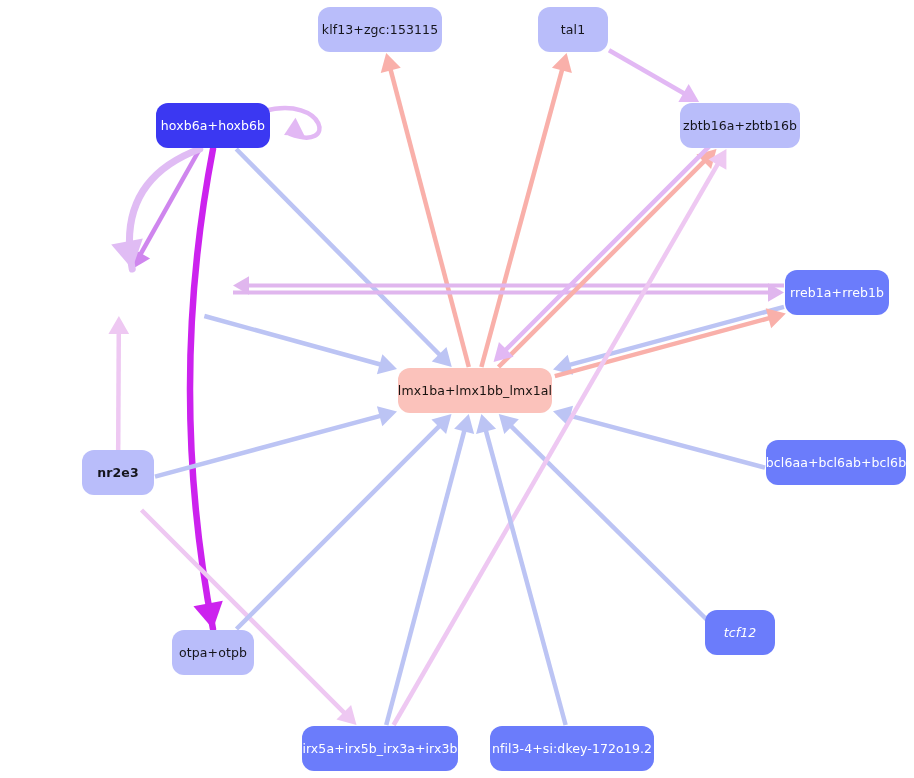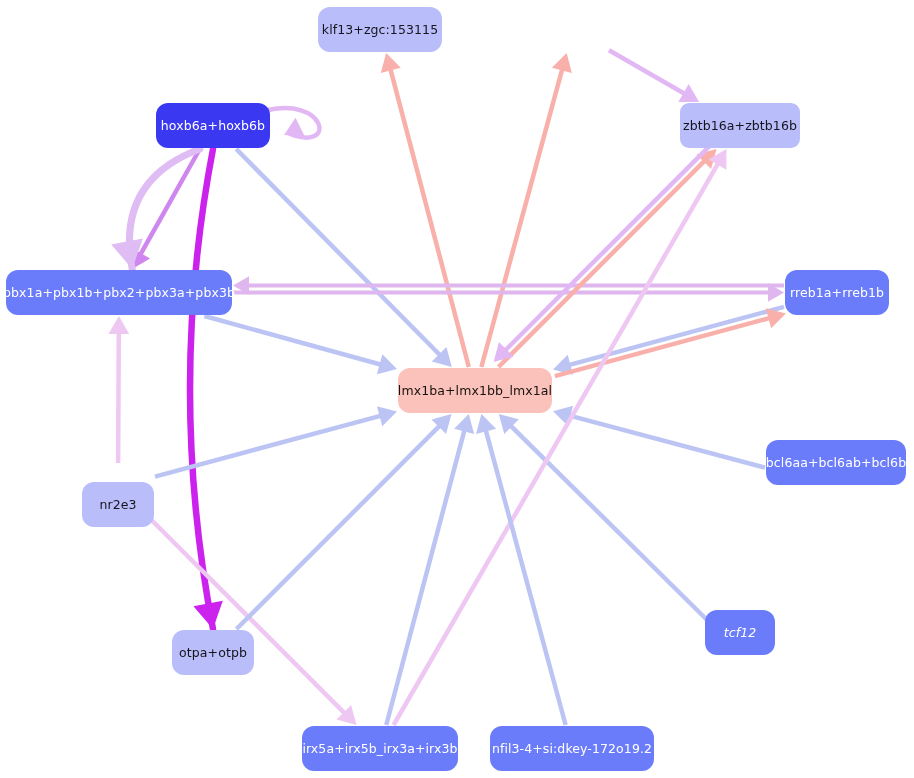--- a/index.html
+++ b/index.html
@@ -113,36 +113,36 @@
       </g>
       <polygon points="481.3673184357542,414 496.0644803659866,428.66683098683995 476.0848813345299,434.0802977635195" fill="#bcc4f4"></polygon>
       <g>
         <line x1="236.5" y1="629" x2="440.0448701447779" y2="425.4551298552221" stroke="#bcc4f4" stroke-width="4.5" stroke-linecap="butt"></line>
       </g>
       <polygon points="451.5,414 446.09063312392294,434.04647724663863 431.45352275336137,419.40936687607706" fill="#bcc4f4"></polygon>
     </svg>
 <div class="node light" style="left: 318px; top: 7px; width: 124px; height: 45px;">
       <span>klf13+zgc:153115</span>
     </div>
+    <div class="node light" style="left: 538px; top: 7px; width: 70px; height: 45px;">
+      <span>tal1</span>
+    </div>
     <div class="node dark" style="left: 156px; top: 103px; width: 114px; height: 45px;">
       <span>hoxb6a+hoxb6b</span>
     </div>
-    <div class="node light" style="left: 680px; top: 103px; width: 120px; height: 45px; border-radius: 9px;">
+    <div class="node light" style="left: 680px; top: 103px; width: 120px; height: 45px;">
       <span>zbtb16a+zbtb16b</span>
-    </div>
-    <div class="node mid" style="left: 6px; top: 270px; width: 226px; height: 45px;">
-      <span>pbx1a+pbx1b+pbx2+pbx3a+pbx3b</span>
     </div>
     <div class="node mid" style="left: 785px; top: 270px; width: 104px; height: 45px;">
       <span>rreb1a+rreb1b</span>
     </div>
     <div class="node salmon" style="left: 398px; top: 368px; width: 154px; height: 45px;">
       <span>lmx1ba+lmx1bb_lmx1al</span>
     </div>
-    <div class="node light" style="left: 82px; top: 482px; width: 72px; height: 45px;">
+    <div class="node light" style="left: 82px; top: 450px; width: 72px; height: 45px; font-weight: bold;">
       <span>nr2e3</span>
     </div>
     <div class="node mid" style="left: 766px; top: 440px; width: 140px; height: 45px;">
       <span>bcl6aa+bcl6ab+bcl6b</span>
     </div>
     <div class="node light" style="left: 172px; top: 630px; width: 82px; height: 45px;">
       <span>otpa+otpb</span>
     </div>
     <div class="node mid" style="left: 705px; top: 610px; width: 70px; height: 45px; font-style: italic;">
       <span>tcf12</span>

